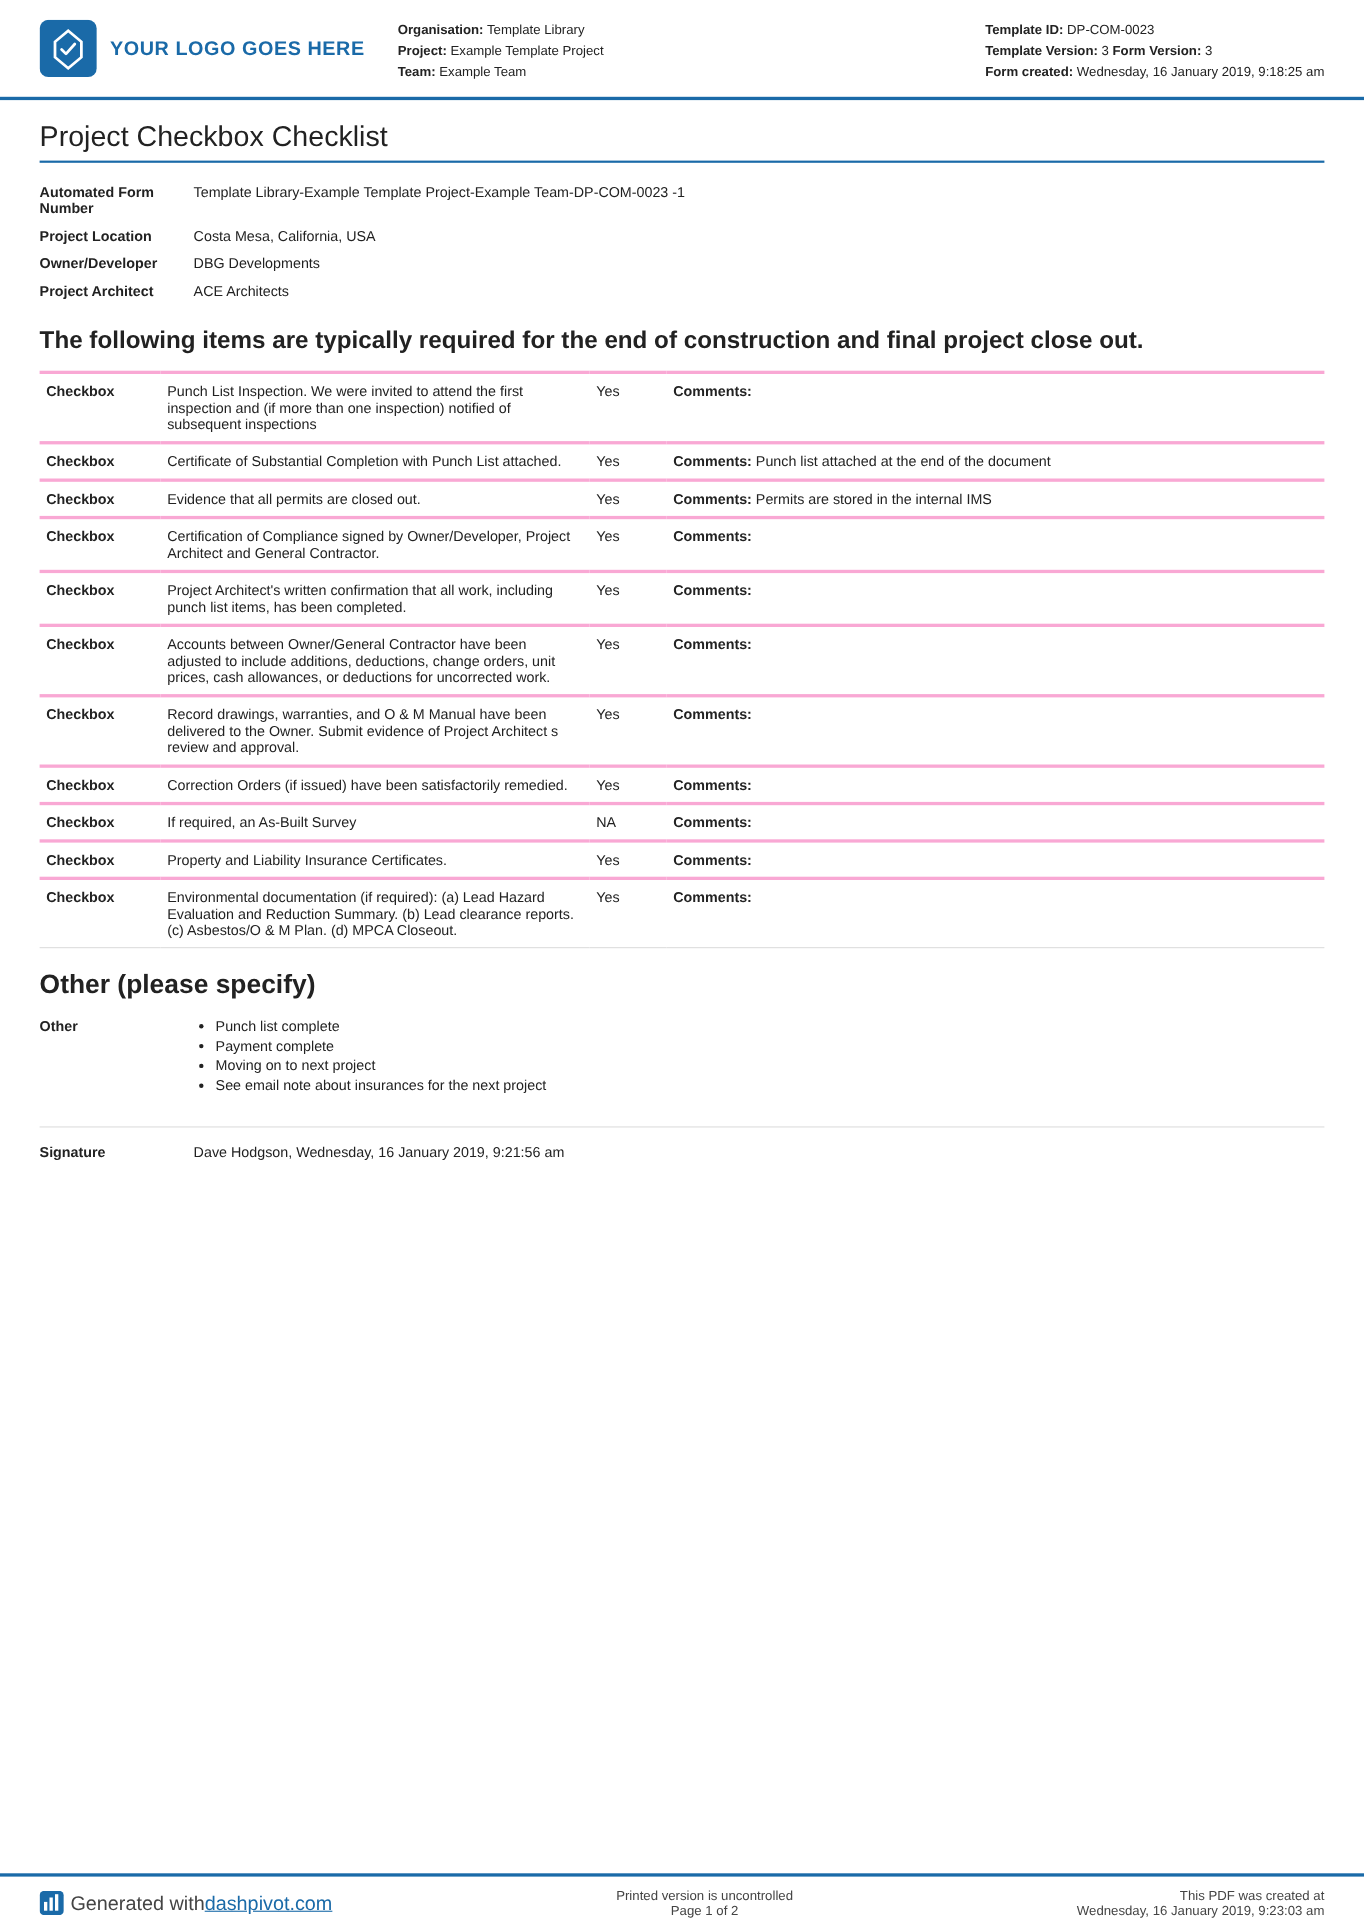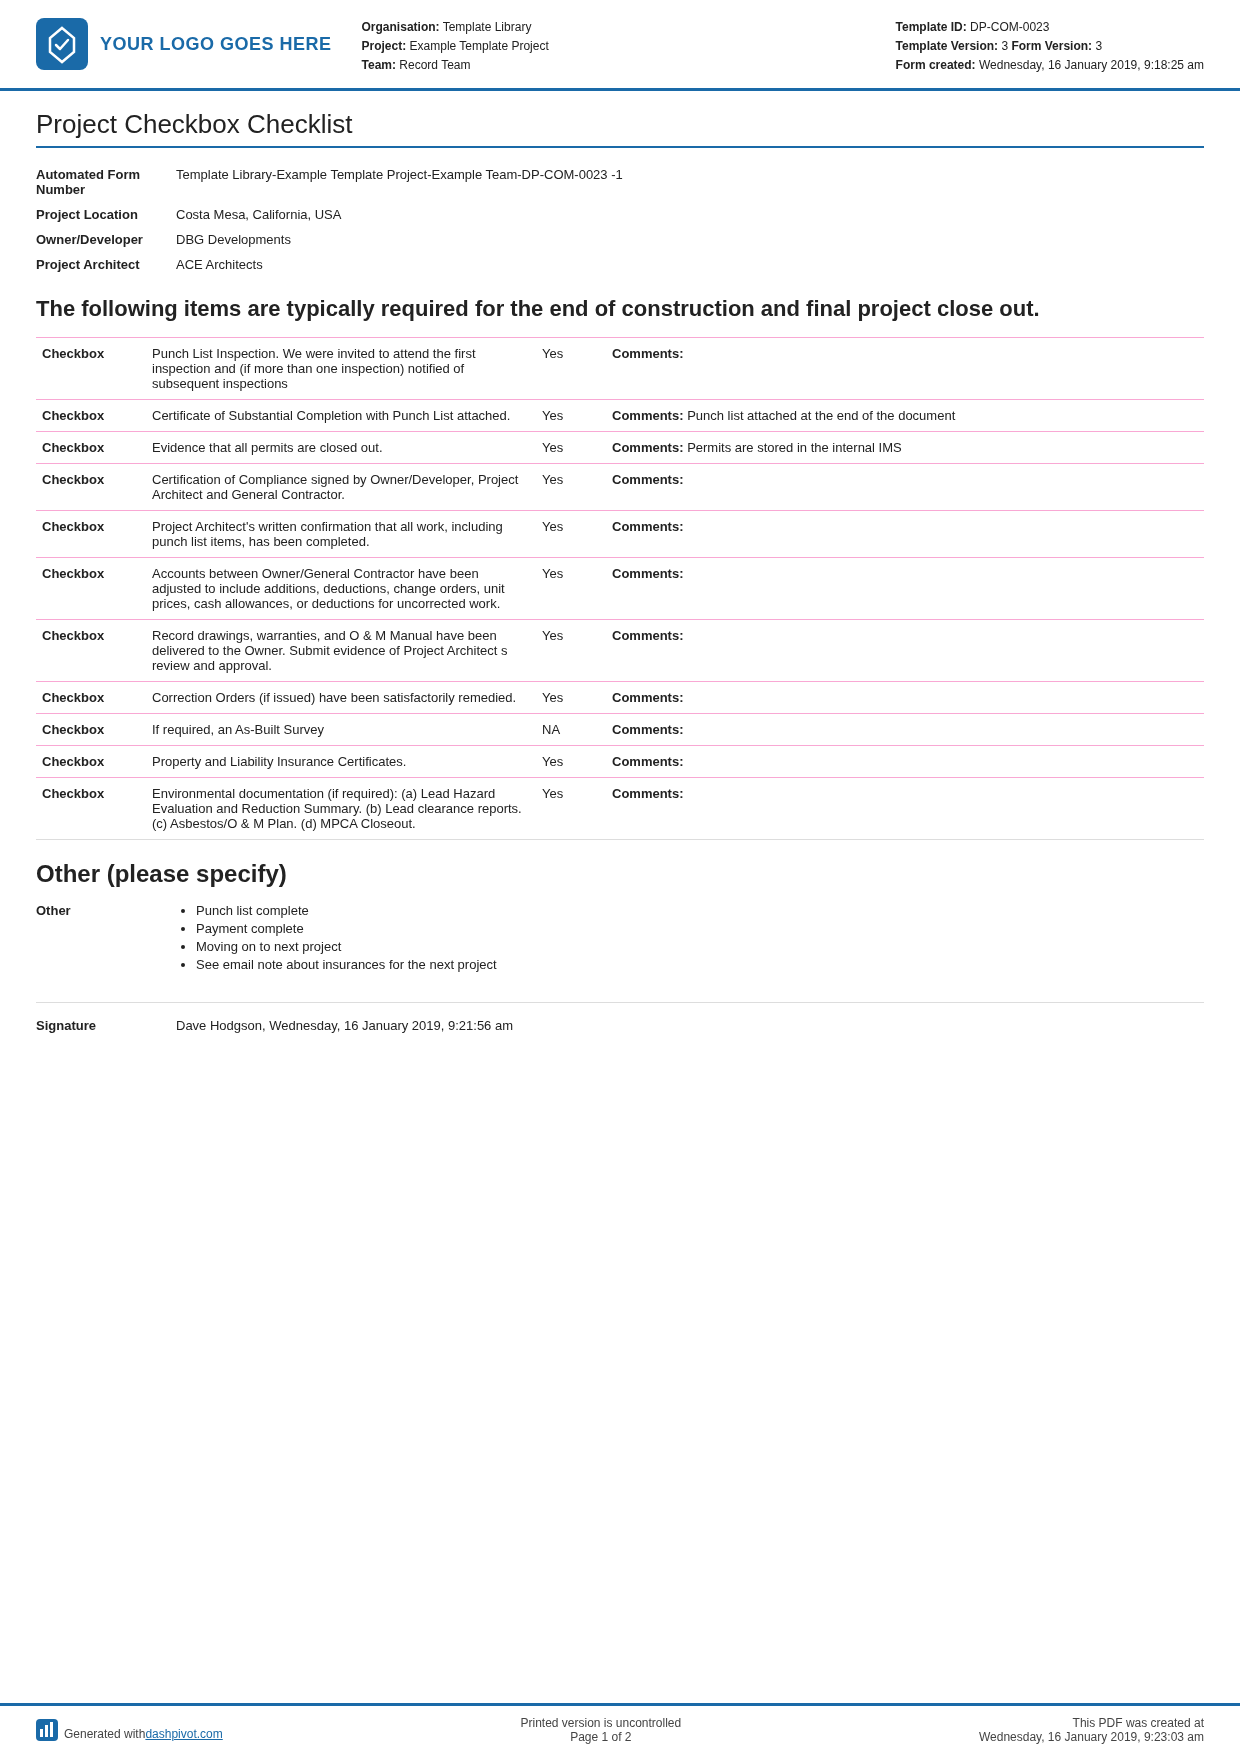--- a/index.html
+++ b/index.html
@@ -112,21 +112,21 @@
       line-height: 1.3;
     }
 
     
     .checklist-table {
       width: 100%;
       border-collapse: collapse;
       margin-bottom: 10px;
     }
     .checklist-table tr {
-      border-top: 1px solid #f9a8d4;
+      border-top: 3px solid #f9a8d4;
     }
     .checklist-table tr:last-child {
       border-bottom: 1px solid #ddd;
     }
     .checklist-table td {
       padding: 8px 6px;
       vertical-align: top;
       font-size: 13px;
     }
     .checklist-table td.col-label {
@@ -200,21 +200,21 @@
       border-top: 3px solid #1a6aa8;
       padding: 10px 36px;
       display: flex;
       align-items: center;
       justify-content: space-between;
       margin-top: auto;
     }
     .footer-left {
       display: flex;
       align-items: flex-end;
-      font-size: 12px;
+      font-size: 18px;
       color: #444;
     }
     .footer-left .dashpivot-link {
       color: #1a6aa8;
       text-decoration: underline;
     }
     .footer-center {
       font-size: 12px;
       color: #444;
       text-align: center;
@@ -248,21 +248,21 @@
       <div class="meta-row">
         <strong>Organisation:</strong>
         <span>Template Library</span>
       </div>
       <div class="meta-row">
         <strong>Project:</strong>
         <span>Example Template Project</span>
       </div>
       <div class="meta-row">
         <strong>Team:</strong>
-        <span>Record Team</span>
+        <span>Example Team</span>
       </div>
     </div>
     <div class="header-right">
       <div class="meta-row">
         <strong>Template ID:</strong>
         <span>DP-COM-0023</span>
       </div>
       <div class="meta-row"><strong>Template Version: </strong>3 <strong>Form Version: </strong>3</div>
       <div class="meta-row">
         <strong>Form created:</strong>

